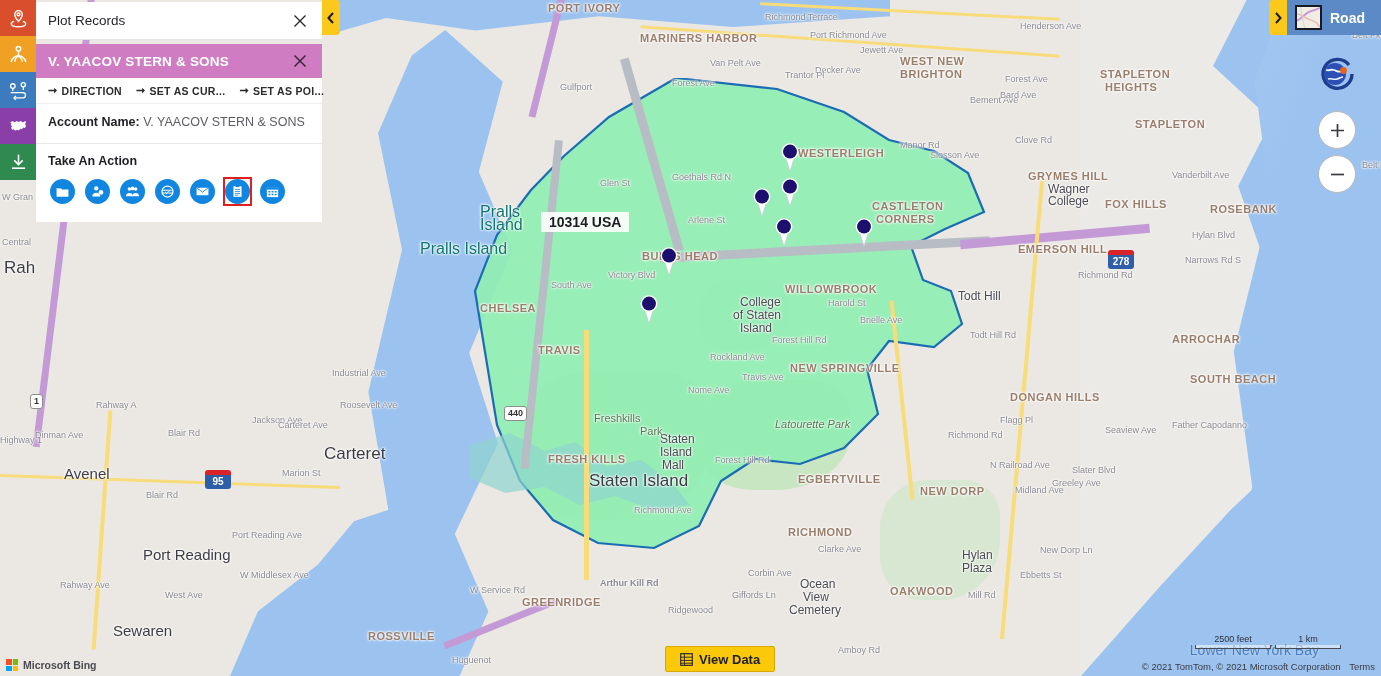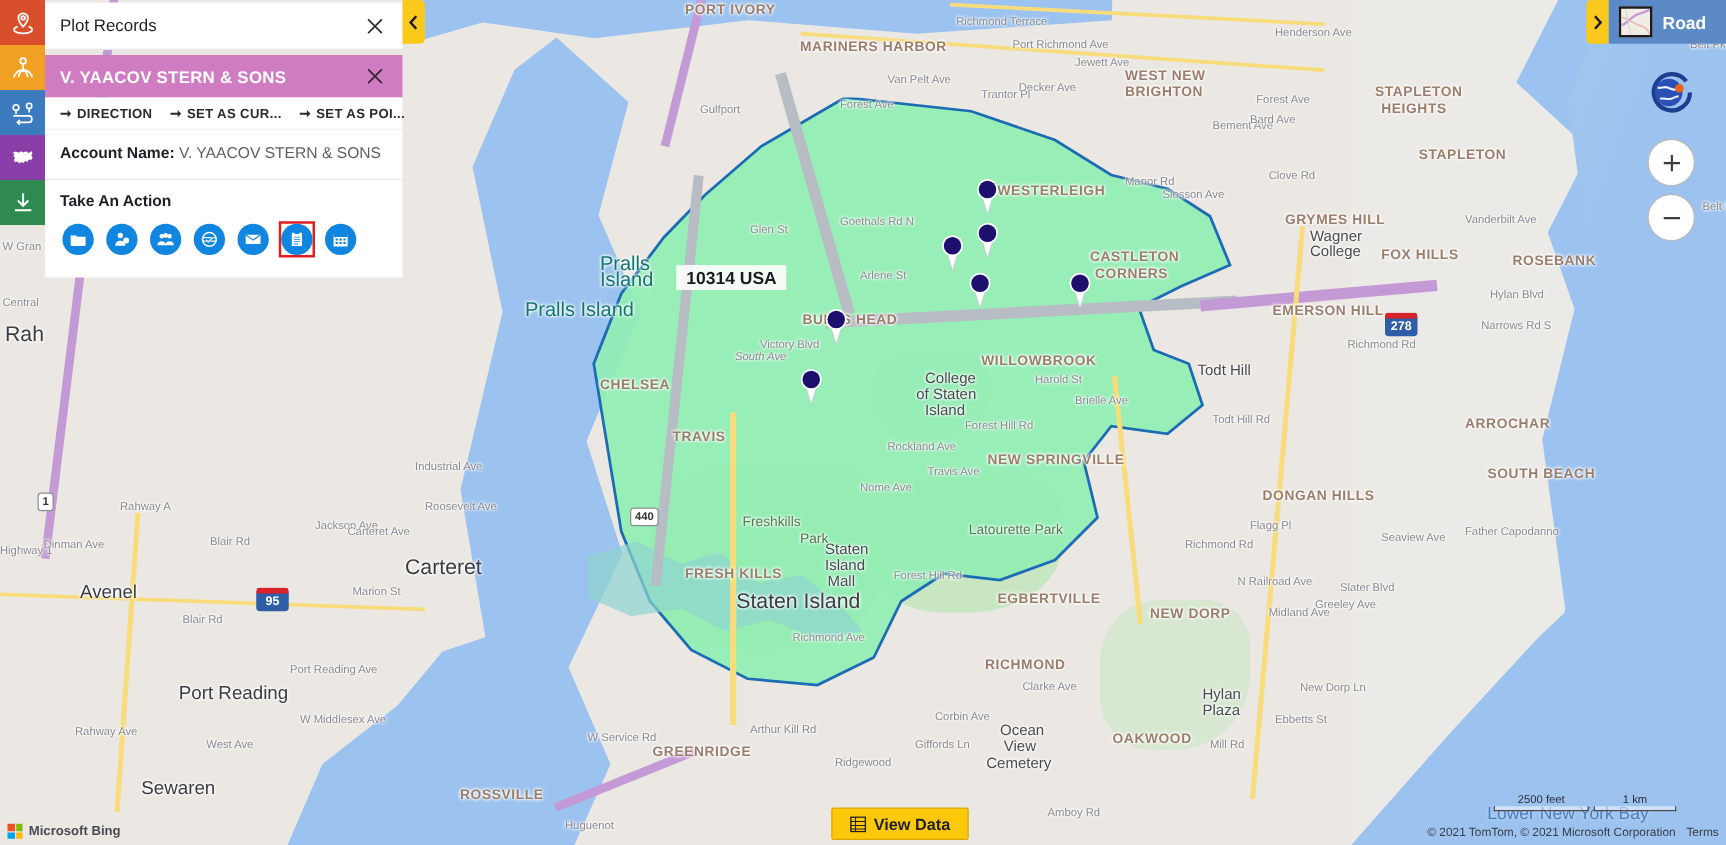--- a/index.html
+++ b/index.html
@@ -389,38 +389,38 @@
         <div class="lbl " style="left: 800px; top: 577px;">Ocean</div>
         <div class="lbl " style="left: 803px; top: 590px;">View</div>
         <div class="lbl " style="left: 789px; top: 603px;">Cemetery</div>
         <div class="lbl lbl-hood" style="left: 788px; top: 526px;">RICHMOND</div>
         <div class="lbl lbl-street" style="left: 818px; top: 544px;">Clarke Ave</div>
         <div class="lbl lbl-street" style="left: 748px; top: 568px;">Corbin Ave</div>
         <div class="lbl lbl-street" style="left: 732px; top: 590px;">Giffords Ln</div>
         <div class="lbl lbl-street" style="left: 668px; top: 605px;">Ridgewood</div>
         <div class="lbl lbl-street" style="left: 838px; top: 645px;">Amboy Rd</div>
         <div class="lbl lbl-hood" style="left: 798px; top: 473px;">EGBERTVILLE</div>
-        <div class="lbl lbl-park" style="left: 775px; top: 418px;">Latourette Park</div>
+        <div class="lbl lbl-park" style="left: 775px; top: 418px; font-style: italic;">Latourette Park</div>
         <div class="lbl lbl-street" style="left: 715px; top: 455px;">Forest Hill Rd</div>
         <div class="lbl " style="left: 660px; top: 432px;">Staten</div>
         <div class="lbl " style="left: 660px; top: 445px;">Island</div>
         <div class="lbl " style="left: 662px; top: 458px;">Mall</div>
         <div class="lbl lbl-park" style="left: 594px; top: 412px;">Freshkills</div>
         <div class="lbl lbl-park" style="left: 604px; top: 425px; padding-left: 36px;">Park</div>
         <div class="lbl lbl-big" style="left: 589px; top: 471px;">Staten Island</div>
         <div class="lbl lbl-hood" style="left: 548px; top: 453px;">FRESH KILLS</div>
         <div class="lbl lbl-hood" style="left: 522px; top: 596px;">GREENRIDGE</div>
         <div class="lbl lbl-hood" style="left: 368px; top: 630px;">ROSSVILLE</div>
-        <div class="lbl lbl-street" style="left: 600px; top: 578px;">Arthur Kill Rd</div>
+        <div class="lbl lbl-street" style="left: 600px; top: 578px; font-weight: bold;">Arthur Kill Rd</div>
         <div class="lbl lbl-street" style="left: 634px; top: 505px;">Richmond Ave</div>
         <div class="lbl lbl-street" style="left: 470px; top: 585px;">W Service Rd</div>
         <div class="lbl lbl-street" style="left: 452px; top: 655px;">Huguenot</div>
         <div class="lbl lbl-hood" style="left: 538px; top: 344px;">TRAVIS</div>
         <div class="lbl lbl-hood" style="left: 480px; top: 302px;">CHELSEA</div>
-        <div class="lbl lbl-street" style="left: 588px; top: 280px; font-style: italic;">South Ave</div>
+        <div class="lbl lbl-street" style="left: 551px; top: 280px;">South Ave</div>
         <div class="lbl lbl-street" style="left: 608px; top: 270px;">Victory Blvd</div>
         <div class="lbl lbl-street" style="left: 600px; top: 178px;">Glen St</div>
         <div class="lbl lbl-street" style="left: 688px; top: 215px;">Arlene St</div>
         <div class="lbl lbl-street" style="left: 672px; top: 172px;">Goethals Rd N</div>
         <div class="lbl lbl-hood" style="left: 642px; top: 250px;">BULLS HEAD</div>
         <div class="lbl lbl-hood" style="left: 785px; top: 283px;">WILLOWBROOK</div>
         <div class="lbl " style="left: 740px; top: 295px;">College</div>
         <div class="lbl " style="left: 733px; top: 308px;">of Staten</div>
         <div class="lbl " style="left: 740px; top: 321px;">Island</div>
         <div class="lbl lbl-street" style="left: 828px; top: 298px;">Harold St</div>

